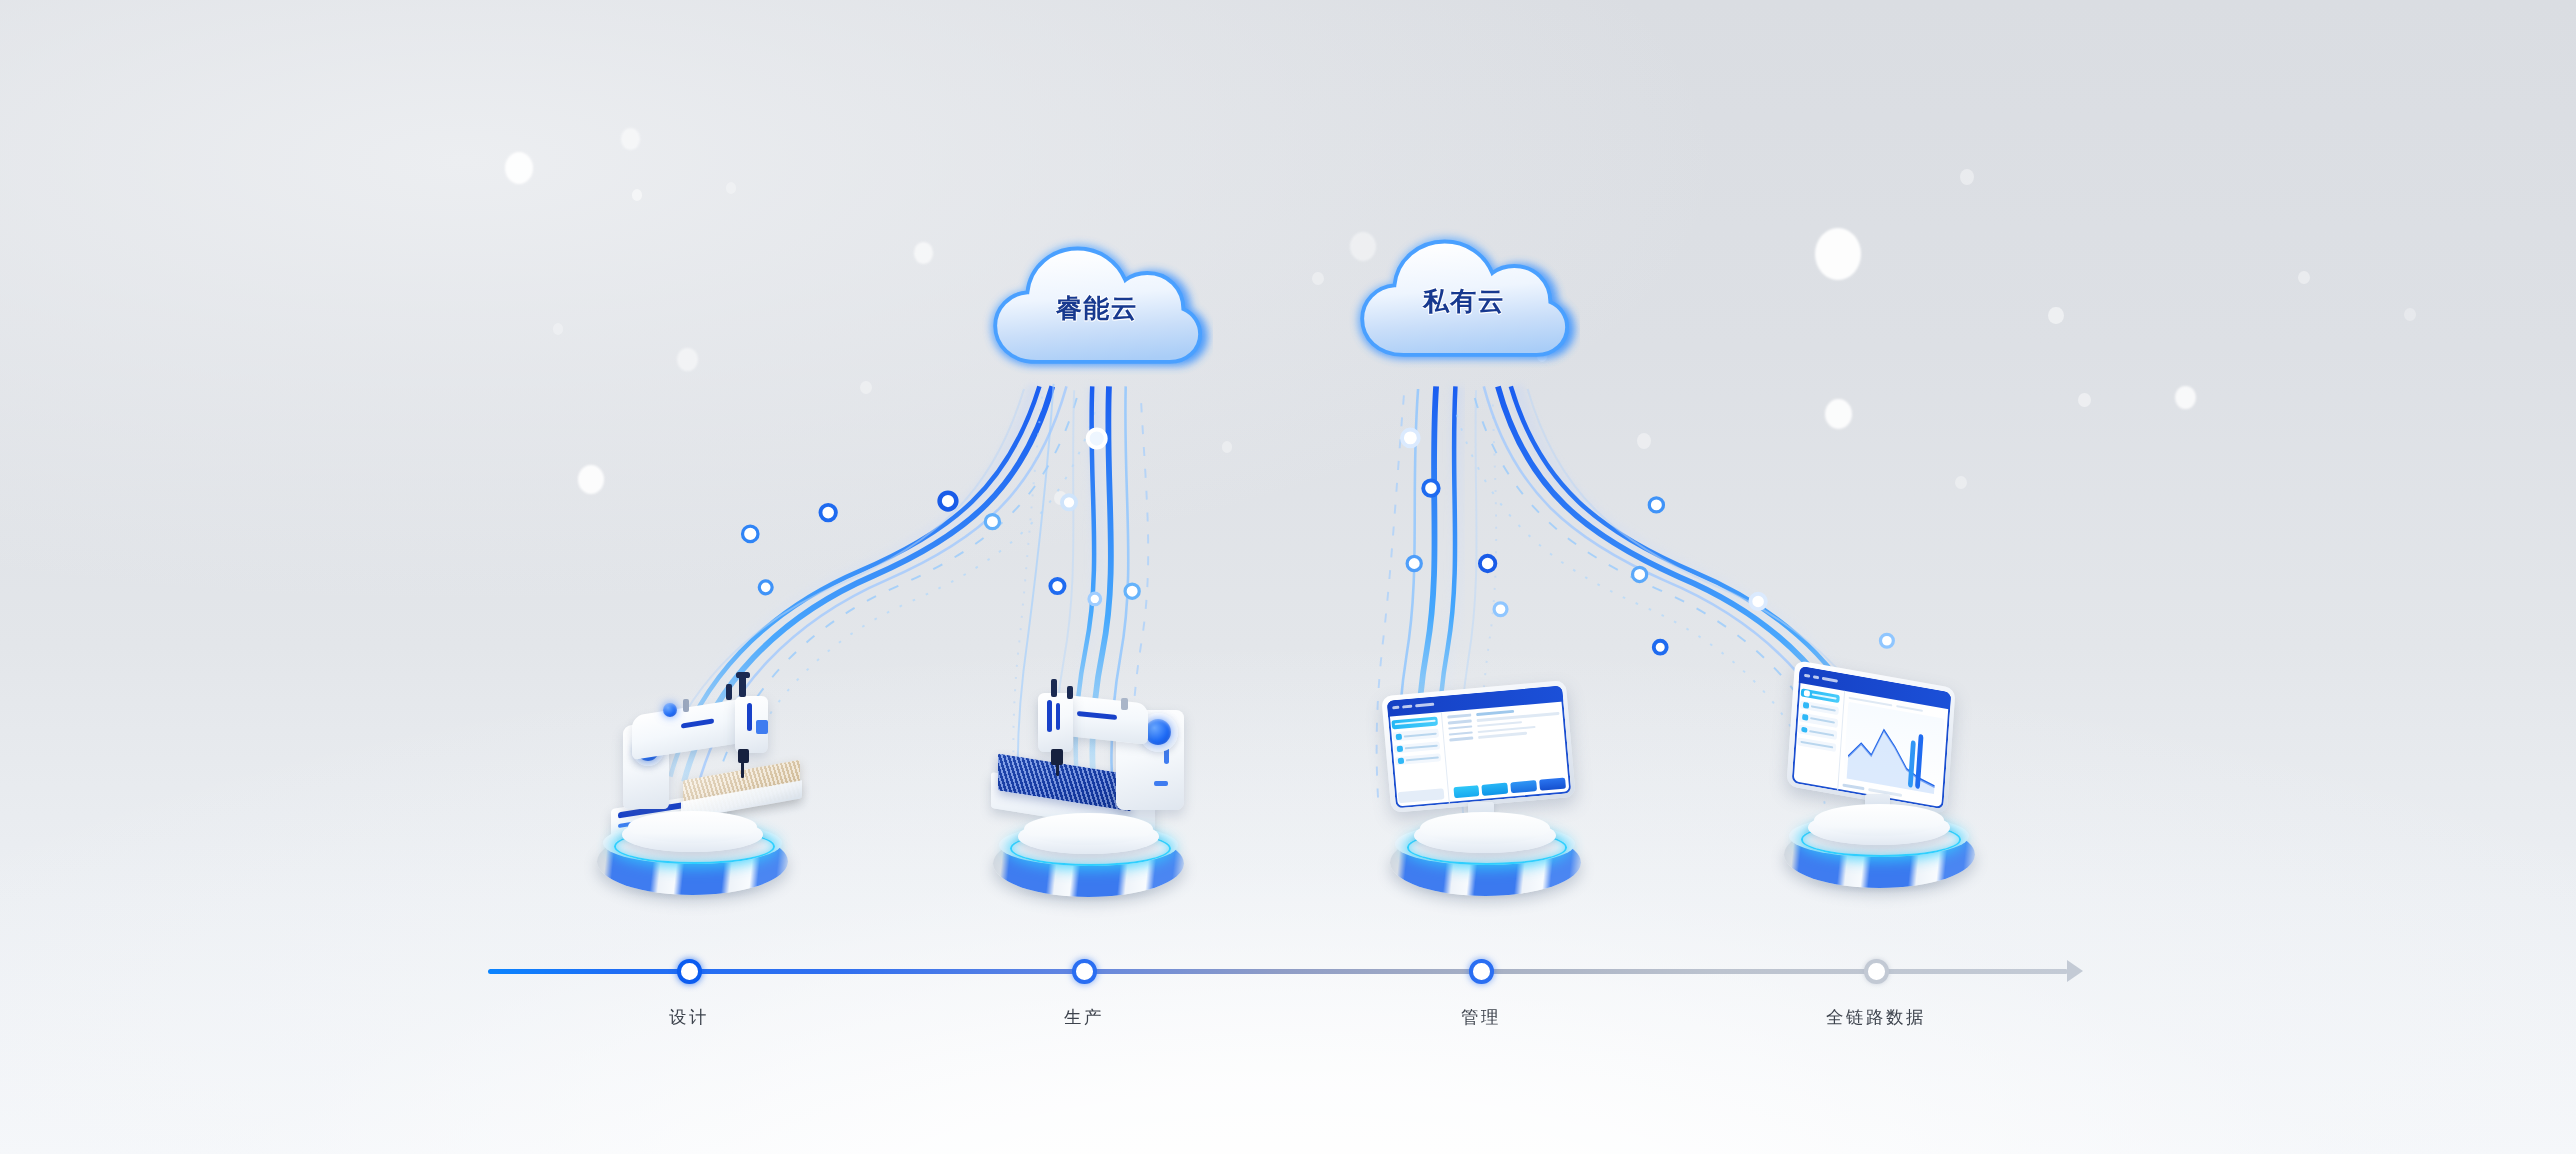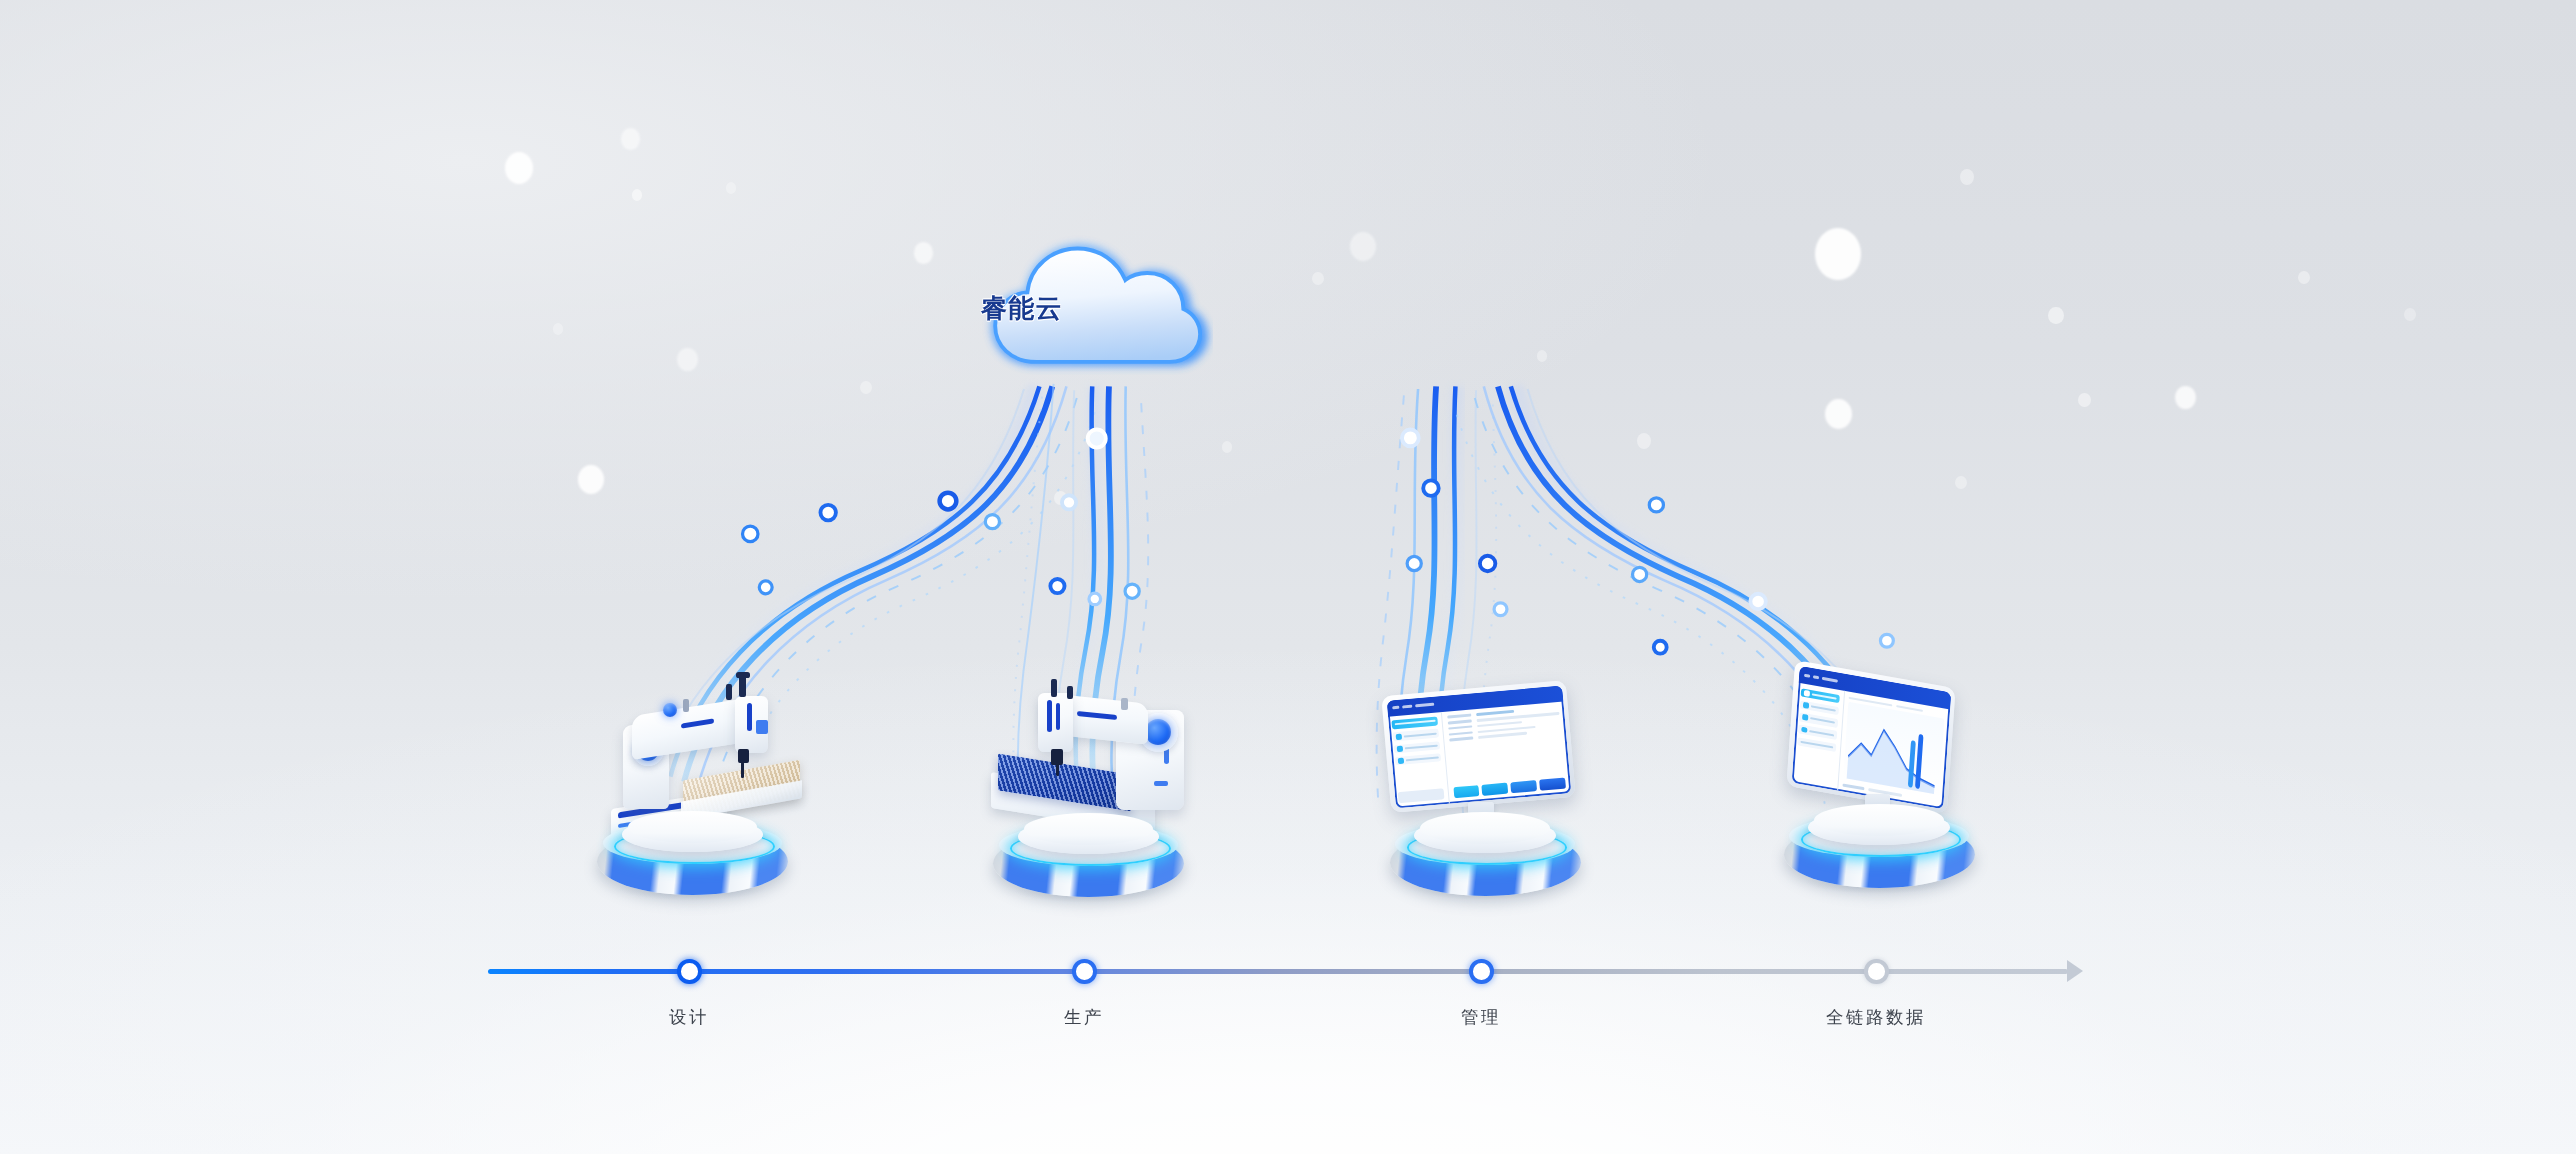--- a/index.html
+++ b/index.html
@@ -19,20 +19,21 @@
   .layer{position:absolute;inset:0;}
   svg.layer{pointer-events:none;}
 
   
   .bokeh{position:absolute;border-radius:50%;background:#ffffff;}
 
   
   .cloud-wrap{position:absolute;}
   .cloud-label{
     position:absolute;left:0;right:0;
+    text-align:center;
     color:#17398f;
     font-weight:bold;
     letter-spacing:1.3px;
     text-shadow:
       0 0 1.9px #ffffff, 0 0 1.9px #ffffff,
       0.6px 0.6px 0 rgba(255,255,255,.95), -0.6px -0.6px 0 rgba(255,255,255,.95),
       0.6px -0.6px 0 rgba(255,255,255,.95), -0.6px 0.6px 0 rgba(255,255,255,.95);
     pointer-events:none;
   }
 
@@ -343,20 +344,44 @@
       <path d="M86,212 C42,212 16,184 16,152 C16,122 40,98 70,96 C74,54 110,24 152,24
                C188,24 218,45 230,76 C240,68 252,64 266,64 C300,64 326,90 326,124
                C342,132 352,148 352,166 C352,192 330,212 302,212 Z" fill="url(#cg1r)" filter="url(#cglow)" opacity="0.85"></path>
       <path d="M86,206 C46,206 22,180 22,150 C22,122 44,100 72,98 C76,58 110,30 150,30
                C184,30 212,50 224,79 C233,72 245,68 258,68 C290,68 314,92 314,124
                C330,131 340,146 340,163 C340,187 319,206 293,206 Z" fill="url(#cg1)" stroke="#4aa0ff" stroke-width="6"></path>
     </svg>
     <div class="cloud-label" style="top:62px;font-size:26px;">睿能云</div>
   </div>
 
+  <div class="cloud-wrap" style="left:1348px;top:222px;width:232px;height:155px;">
+    <svg width="232" height="155" viewBox="0 0 360 240">
+      <defs>
+        <linearGradient id="cg2" x1="0.4" y1="0" x2="0.55" y2="1">
+          <stop offset="0%" stop-color="#ffffff"></stop>
+          <stop offset="42%" stop-color="#eef5fe"></stop>
+          <stop offset="72%" stop-color="#c9def9"></stop>
+          <stop offset="100%" stop-color="#a9cdf7"></stop>
+        </linearGradient>
+        <linearGradient id="cg2r" x1="0" y1="0" x2="1" y2="1">
+          <stop offset="0%" stop-color="#7fc0ff"></stop>
+          <stop offset="50%" stop-color="#3f94ff"></stop>
+          <stop offset="100%" stop-color="#2f8dff"></stop>
+        </linearGradient>
+      </defs>
+      <path d="M86,212 C42,212 16,184 16,152 C16,122 40,98 70,96 C74,54 110,24 152,24
+               C188,24 218,45 230,76 C240,68 252,64 266,64 C300,64 326,90 326,124
+               C342,132 352,148 352,166 C352,192 330,212 302,212 Z" fill="url(#cg2r)" filter="url(#cglow)" opacity="0.85"></path>
+      <path d="M86,206 C46,206 22,180 22,150 C22,122 44,100 72,98 C76,58 110,30 150,30
+               C184,30 212,50 224,79 C233,72 245,68 258,68 C290,68 314,92 314,124
+               C330,131 340,146 340,163 C340,187 319,206 293,206 Z" fill="url(#cg2)" stroke="#4aa0ff" stroke-width="6"></path>
+    </svg>
+    <div class="cloud-label" style="top:62px;font-size:26px;">私有云</div>
+  </div>
 
   <div class="device" style="left:583px;top:663px;width:219px;height:238px;">
     <div class="dev-shadow" style="left:6.4px;top:206px;width:206px;height:37px;"></div>
 
     <div class="sm" style="left:0;top:0;width:219px;height:187px;">
 
       <div class="sm-plate" style="left:28px;top:137px;width:116px;height:33px;
            transform:skewY(-9deg);border-radius:3.9px;"></div>
       <div class="sm-stripe" style="left:35px;top:143px;width:82px;height:5.8px;transform:skewY(-9deg);"></div>
       <div class="sm-stripe light" style="left:35px;top:155px;width:76px;height:3.9px;transform:skewY(-9deg);"></div>

